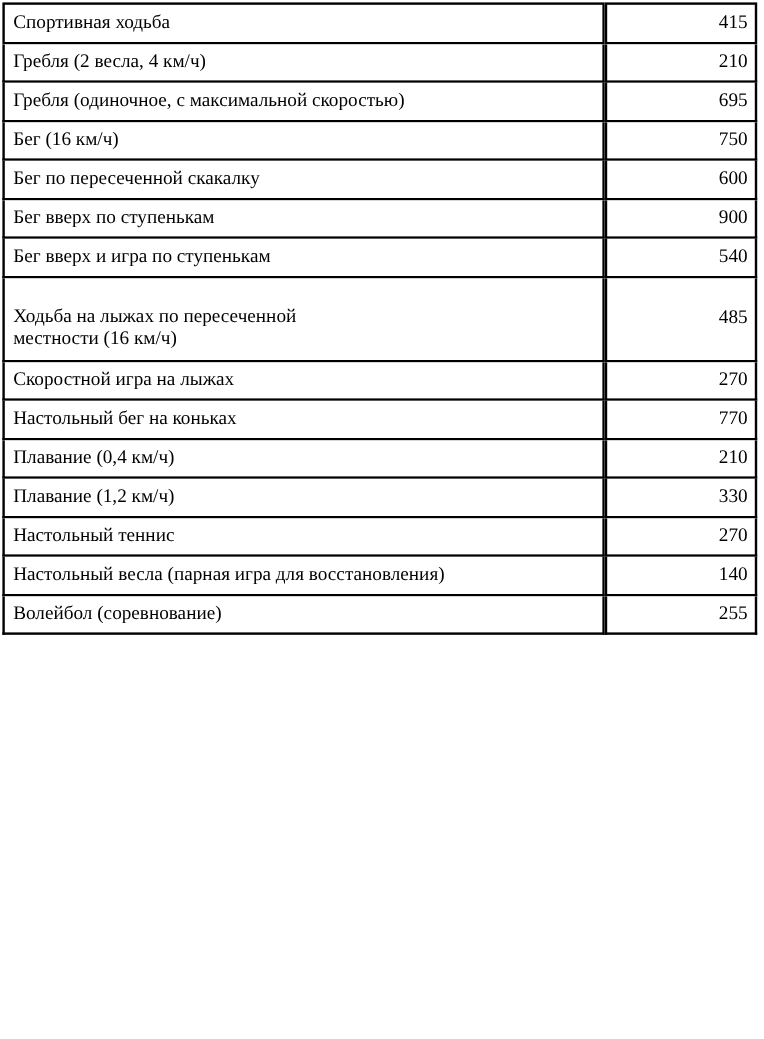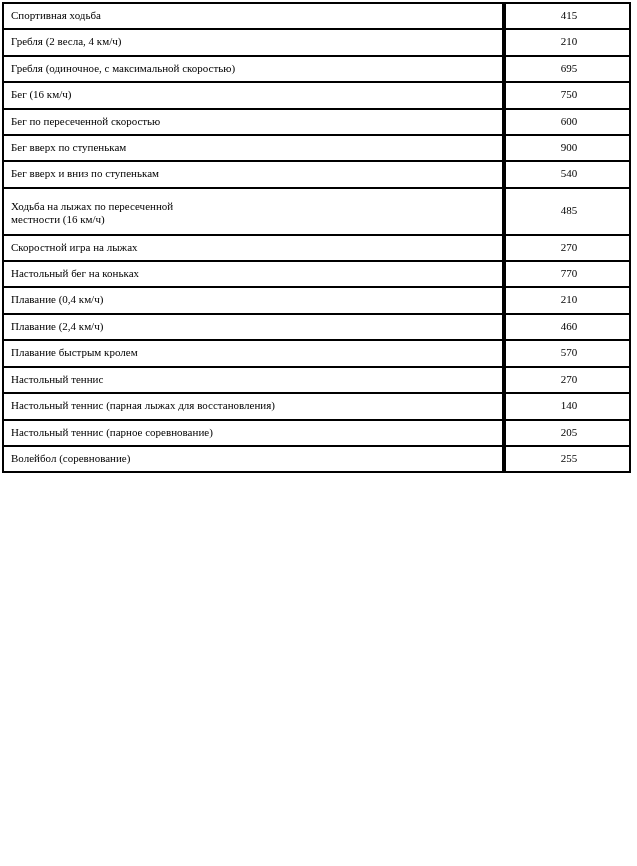--- a/index.html
+++ b/index.html
@@ -30,40 +30,40 @@
     background: #ffffff;
   }
   table.energy-table col.col-activity { width: 502px; }
   table.energy-table col.col-value    { width: 127px; }
 
   table.energy-table td {
     border: 2px solid #000000;
     background: #ffffff;
     padding: 0;
     vertical-align: middle;
-    font-size: 11px;
+    font-size: 16px;
     line-height: 1.22;
     color: #000000;
   }
   
   table.energy-table td.activity { border-right-width: 2px; }
   table.energy-table td.value    { border-left-width: 2px; }
   table.energy-table tr + tr td  { border-top: 0; }
 
   table.energy-table td.activity {
     padding: 5px 6px 6px 7px;
     text-align: left;
   }
   table.energy-table td.value {
     padding: 5px 6px 6px 9px;
-    text-align: center;
+    text-align: right;
     vertical-align: middle;
     font-family: Liberation Serif, serif;
   }
-  table.energy-table tr.two-line td.activity { padding-top: 11px; padding-bottom: 7px; }
+  table.energy-table tr.two-line td.activity { padding-top: 22px; padding-bottom: 7px; }
 
   .cell-text { display: block; white-space: pre-line; }
 </style>
 </head>
 <body>
 
 <div id="sheet">
   <table class="energy-table">
     <colgroup>
       <col class="col-activity">
@@ -97,37 +97,37 @@
         <tr>
           <td class="activity">
             <span class="cell-text">Бег (16 км/ч)</span>
           </td>
           <td class="value">
             <span class="cell-text">750</span>
           </td>
         </tr>
         <tr>
           <td class="activity">
-            <span class="cell-text">Бег по пересеченной скоростью</span>
+            <span class="cell-text">Бег по пересеченной скакалку</span>
           </td>
           <td class="value">
             <span class="cell-text">600</span>
           </td>
         </tr>
         <tr>
           <td class="activity">
             <span class="cell-text">Бег вверх по ступенькам</span>
           </td>
           <td class="value">
             <span class="cell-text">900</span>
           </td>
         </tr>
         <tr>
           <td class="activity">
-            <span class="cell-text">Бег вверх и вниз по ступенькам</span>
+            <span class="cell-text">Бег вверх и игра по ступенькам</span>
           </td>
           <td class="value">
             <span class="cell-text">540</span>
           </td>
         </tr>
         <tr class="two-line">
           <td class="activity">
             <span class="cell-text">Ходьба на лыжах по пересеченной
 местности (16 км/ч)</span>
           </td>
@@ -154,56 +154,40 @@
         <tr>
           <td class="activity">
             <span class="cell-text">Плавание (0,4 км/ч)</span>
           </td>
           <td class="value">
             <span class="cell-text">210</span>
           </td>
         </tr>
         <tr>
           <td class="activity">
-            <span class="cell-text">Плавание (2,4 км/ч)</span>
+            <span class="cell-text">Плавание (1,2 км/ч)</span>
           </td>
           <td class="value">
-            <span class="cell-text">460</span>
-          </td>
-        </tr>
-        <tr>
-          <td class="activity">
-            <span class="cell-text">Плавание быстрым кролем</span>
-          </td>
-          <td class="value">
-            <span class="cell-text">570</span>
+            <span class="cell-text">330</span>
           </td>
         </tr>
         <tr>
           <td class="activity">
             <span class="cell-text">Настольный теннис</span>
           </td>
           <td class="value">
             <span class="cell-text">270</span>
           </td>
         </tr>
         <tr>
           <td class="activity">
-            <span class="cell-text">Настольный теннис (парная лыжах для восстановления)</span>
+            <span class="cell-text">Настольный весла (парная игра для восстановления)</span>
           </td>
           <td class="value">
             <span class="cell-text">140</span>
-          </td>
-        </tr>
-        <tr>
-          <td class="activity">
-            <span class="cell-text">Настольный теннис (парное соревнование)</span>
-          </td>
-          <td class="value">
-            <span class="cell-text">205</span>
           </td>
         </tr>
         <tr>
           <td class="activity">
             <span class="cell-text">Волейбол (соревнование)</span>
           </td>
           <td class="value">
             <span class="cell-text">255</span>
           </td>
         </tr>

